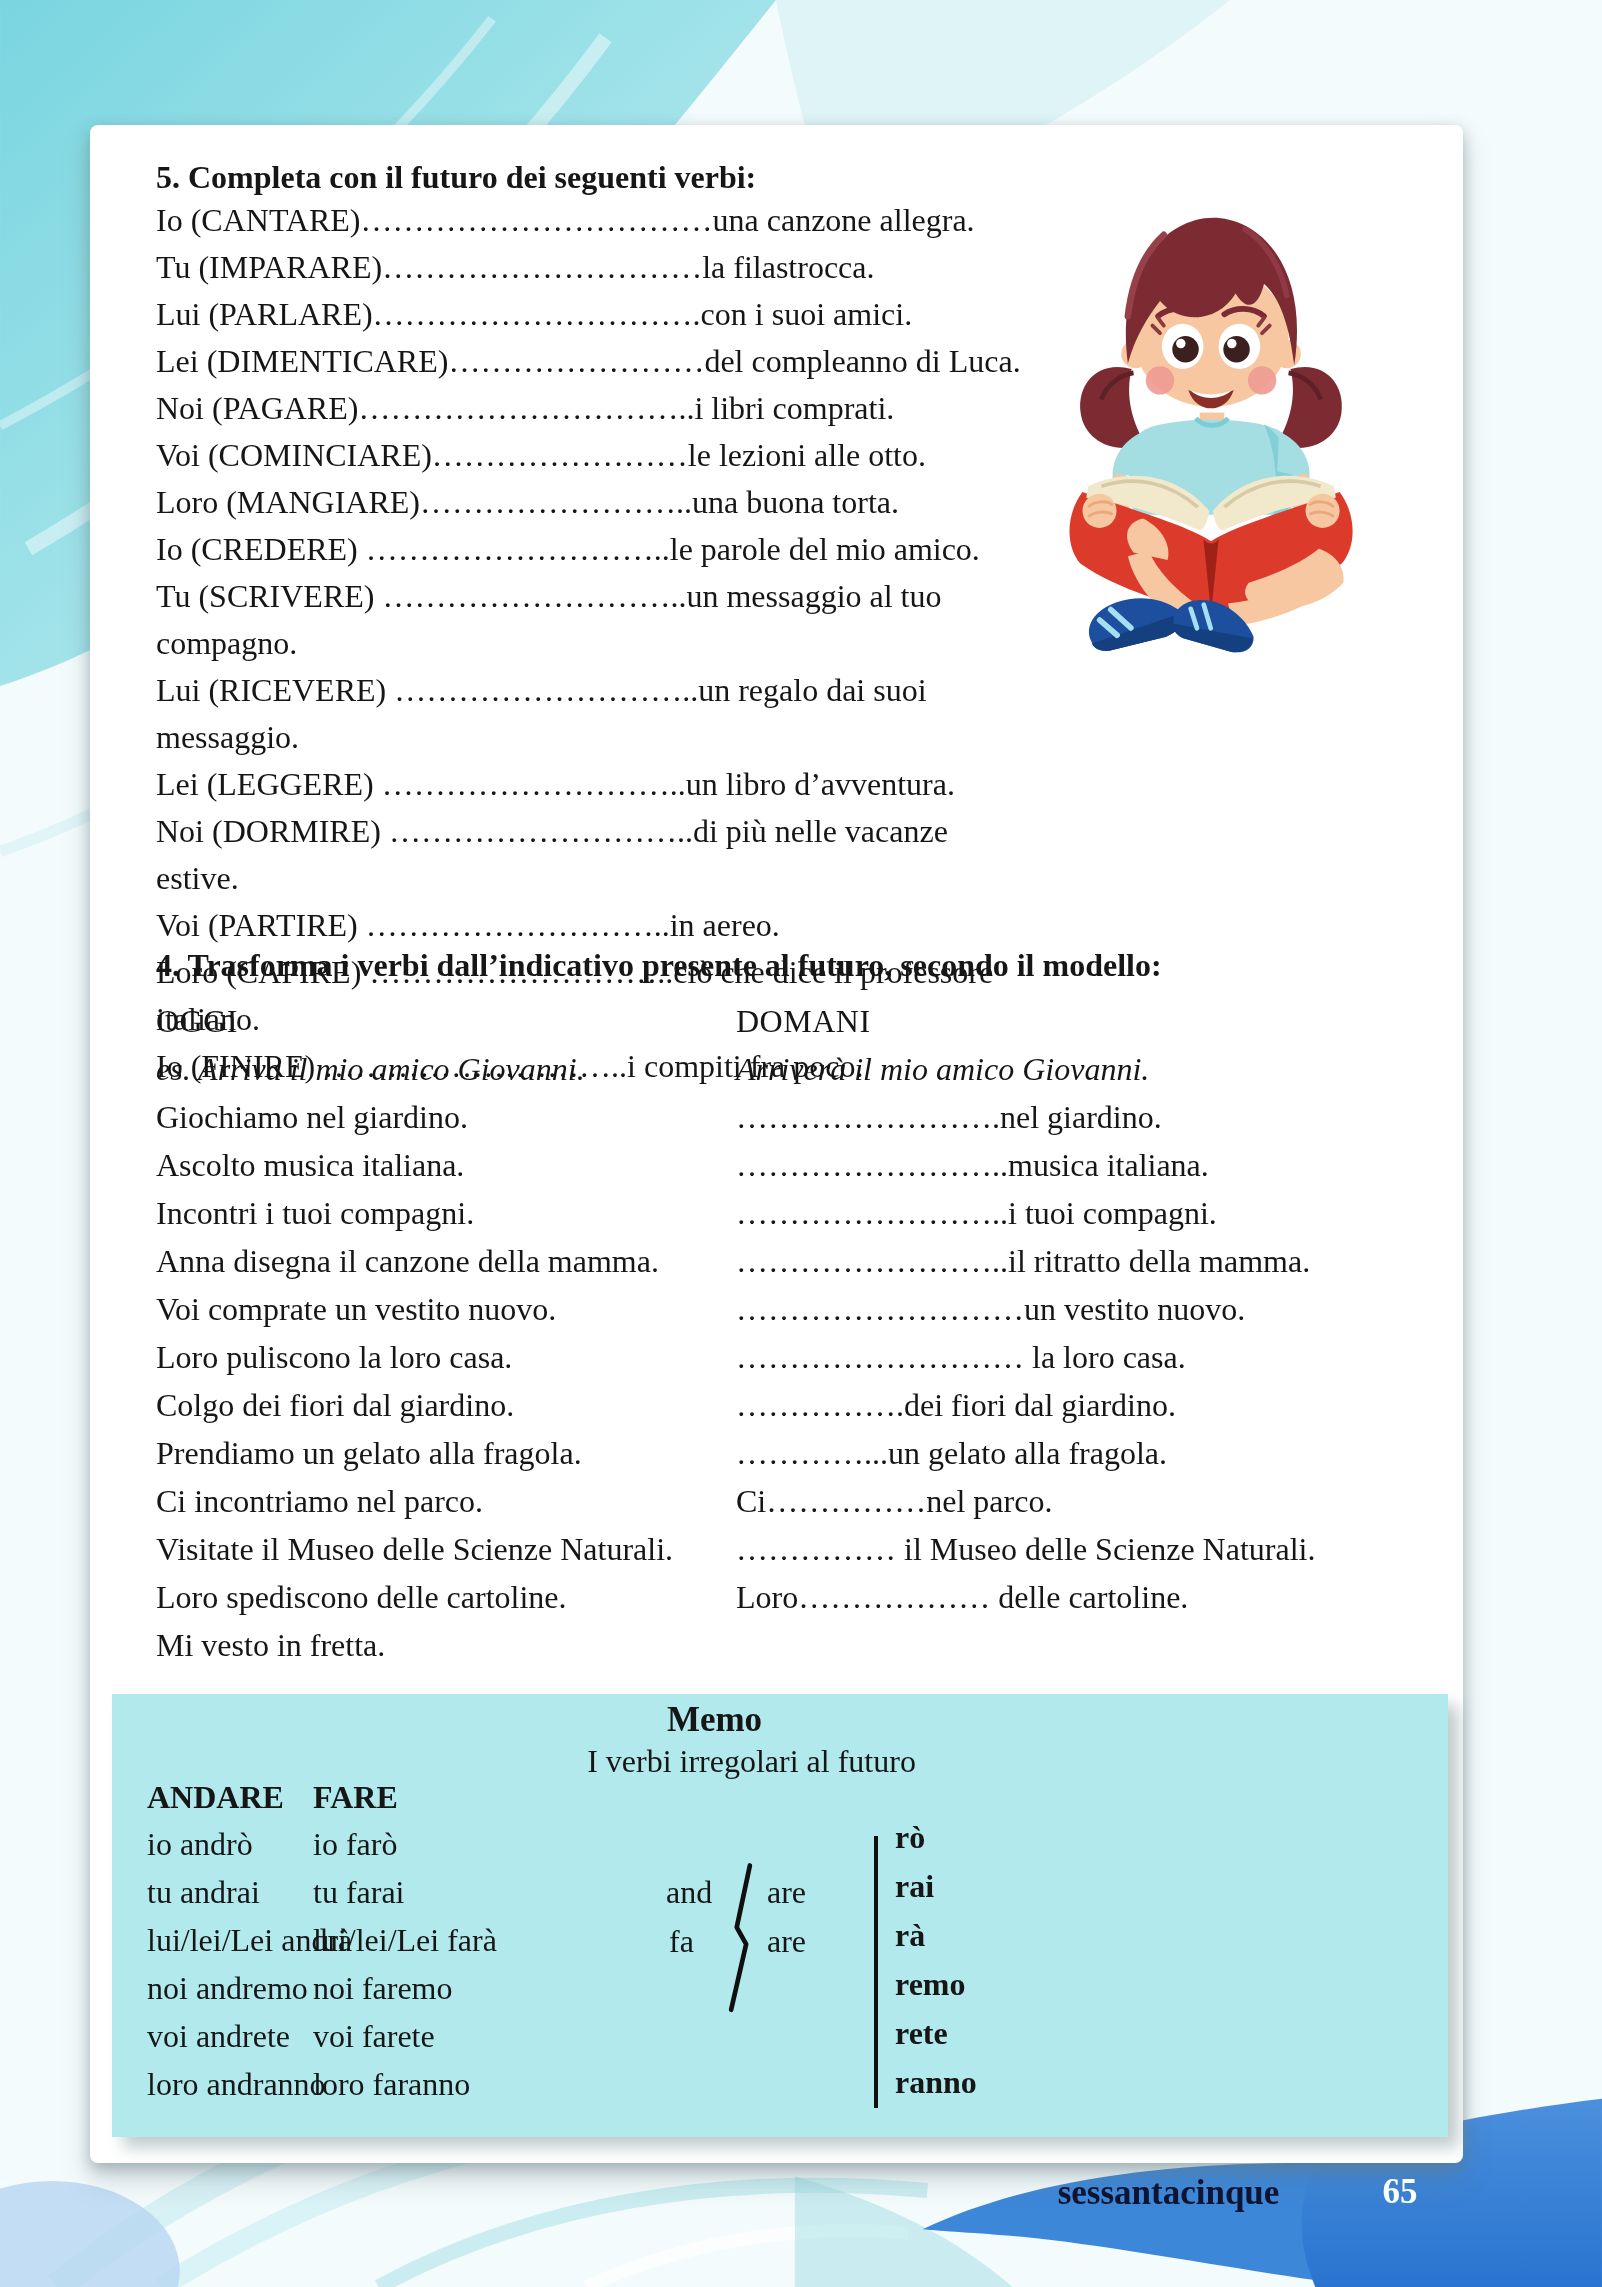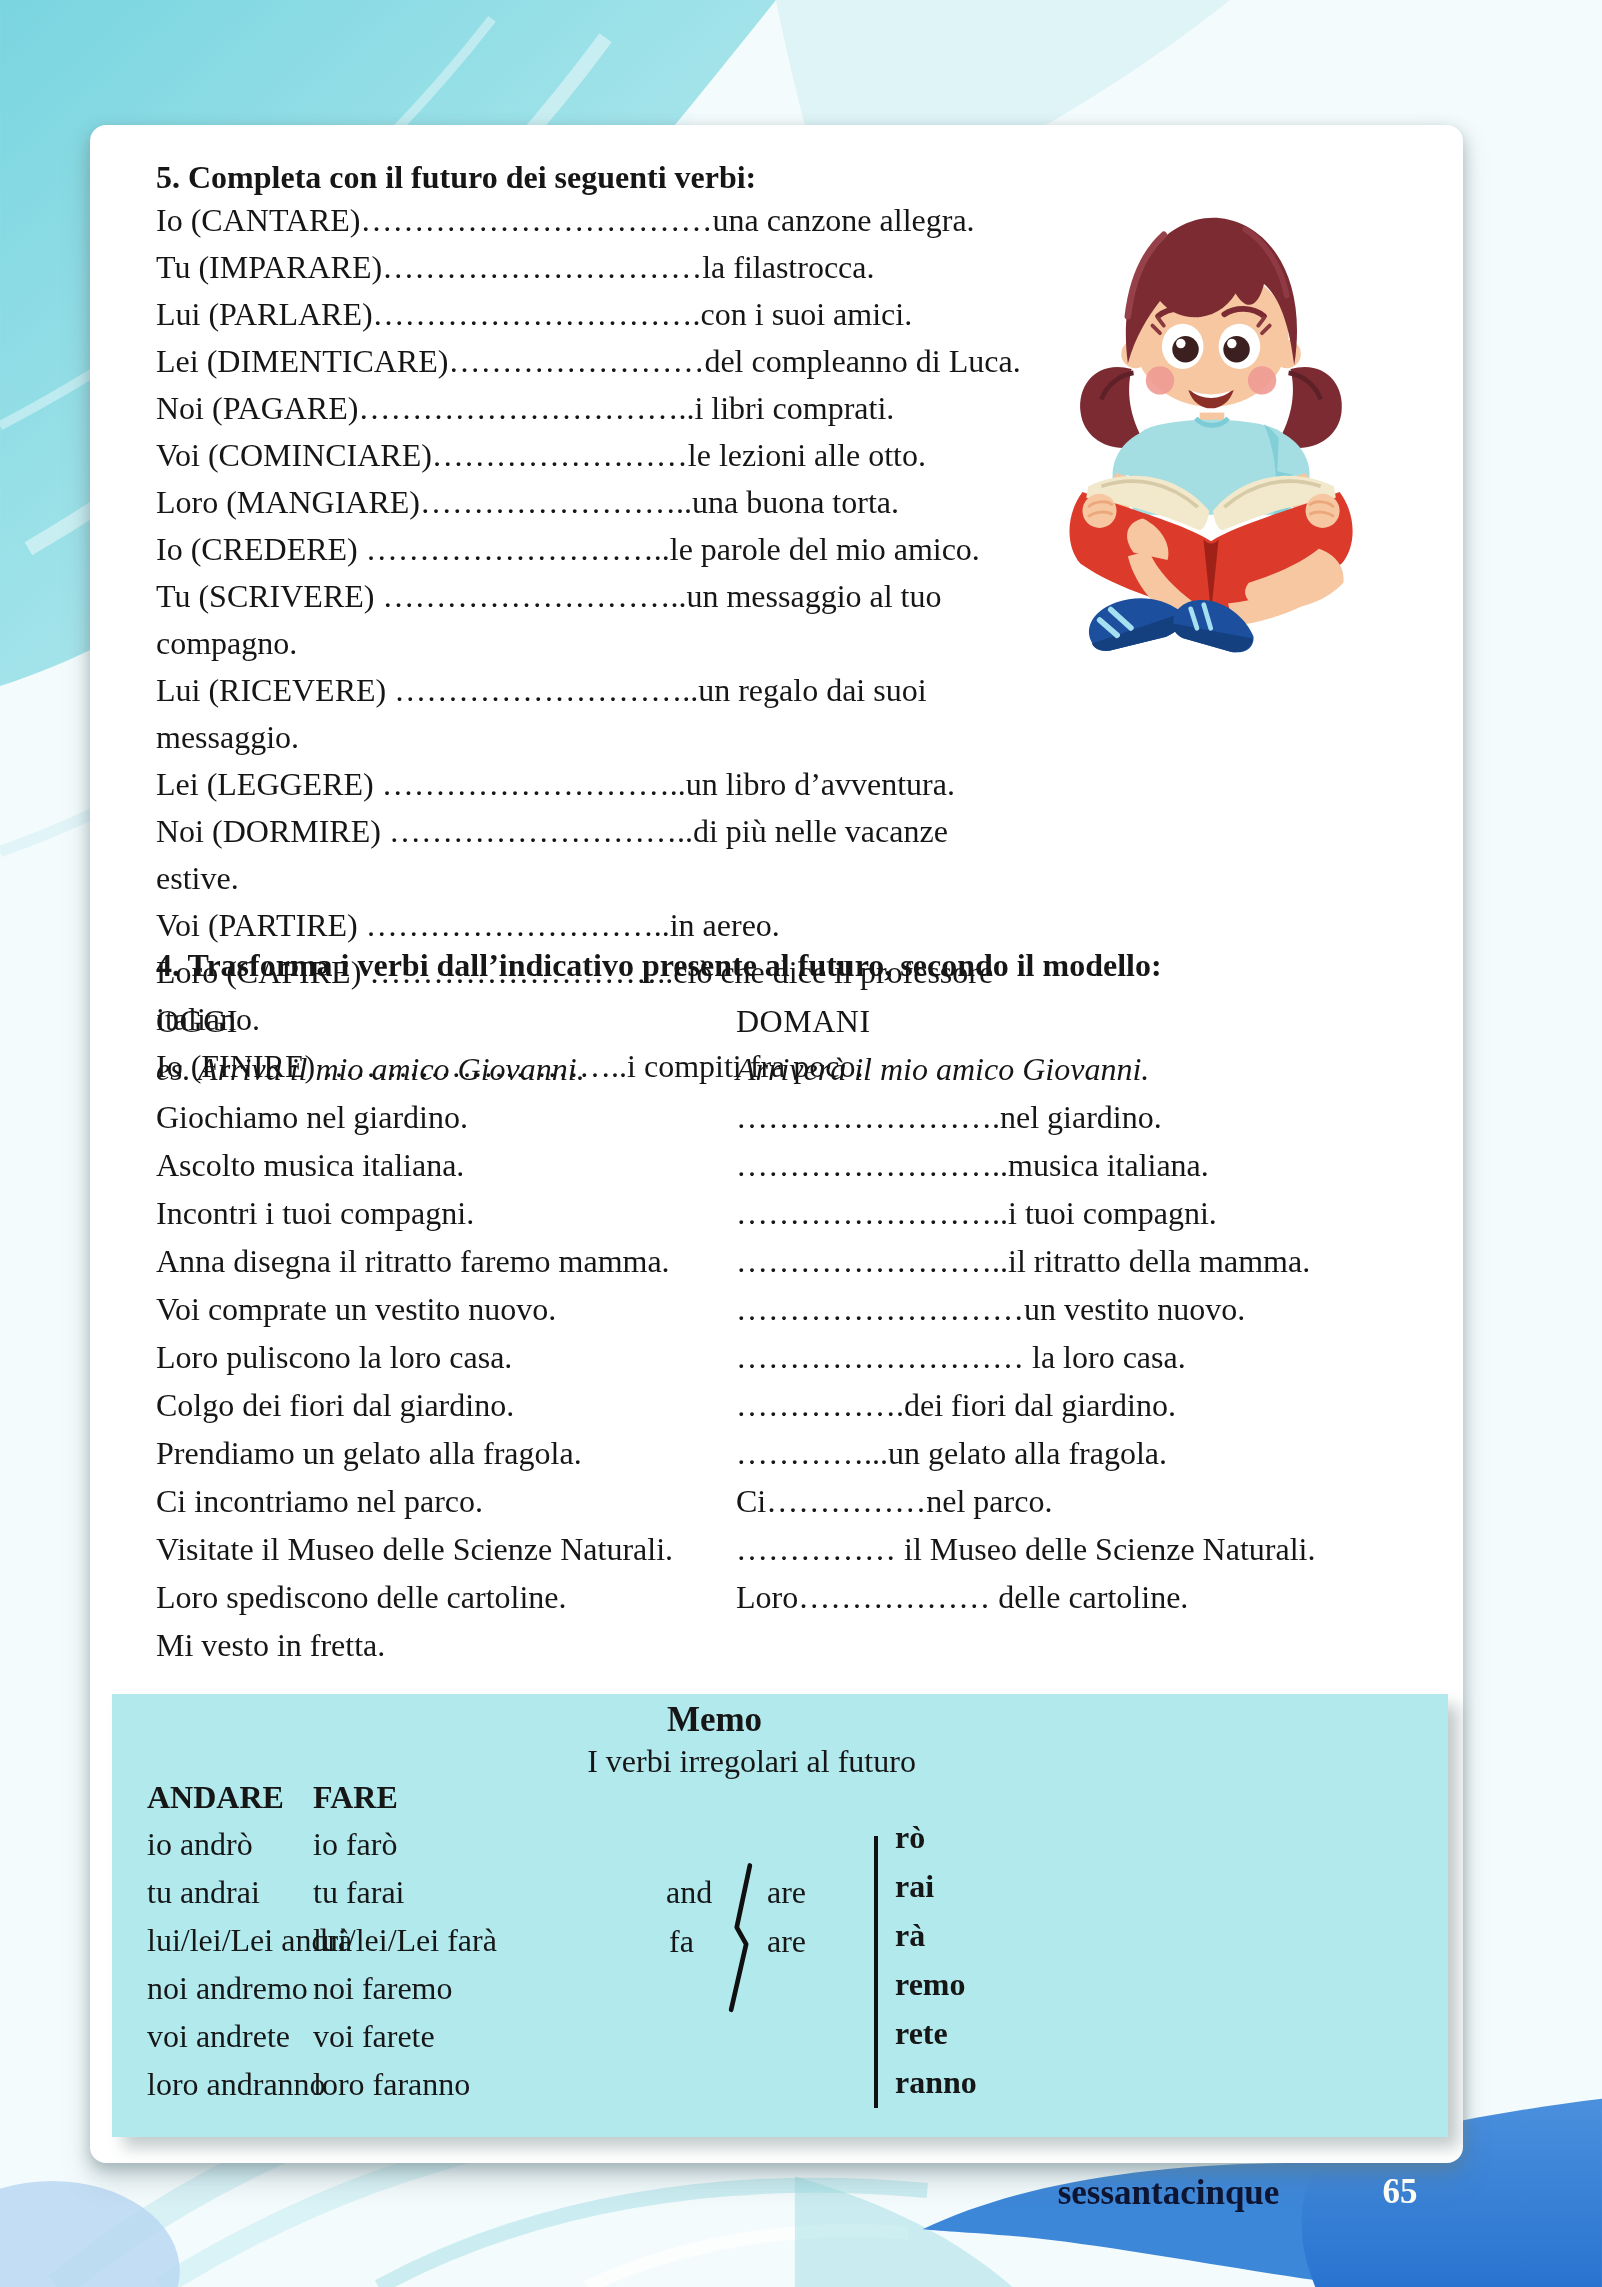--- a/index.html
+++ b/index.html
@@ -1,20 +1,20 @@
 <!DOCTYPE html>
 <html style="font-size:15px"><head>
 <meta charset="utf-8">
 <style>
   html,body{margin:0;padding:0;background:#dfeef0;}
   .page{position:relative;width:1602px;height:2287px;overflow:hidden;
         font-family:"Liberation Serif", serif;color:#161616;background:#f4fbfc;}
   .bg{position:absolute;inset:0;z-index:0;}
   .card{position:absolute;left:90px;top:125px;width:1373px;height:2038px;background:#ffffff;
-        border-radius:16px;z-index:2;
+        border-radius:8px;z-index:2;
         box-shadow:0 5.7px 15px rgba(100,125,130,.45),0 17px 28px rgba(100,125,130,.25);}
   .ex5-title{position:absolute;left:66px;top:34px;font-size:32px;font-weight:700;}
   .ex5-lines{position:absolute;left:66px;top:72px;width:880px;font-size:32px;line-height:47px;}
   .girl{position:absolute;left:932px;top:49px;width:397px;height:549px;}
   .ex6-title{position:absolute;left:66px;top:822px;font-size:32px;font-weight:700;}
   .ex6-grid{position:absolute;left:66px;top:872px;display:grid;grid-template-columns:580px 719px;
             font-size:32px;line-height:48px;}
   .ex6-grid .hdr{letter-spacing:0.5px;}
   .ex6-grid .ital{font-style:italic;}
   .memo{position:absolute;left:22px;top:1569px;width:1336px;height:443px;background:#b2e9ed;
@@ -175,21 +175,21 @@
 
         <div>Giochiamo nel giardino.</div>
         <div>…………………….nel giardino.</div>
 
         <div>Ascolto musica italiana.</div>
         <div>……………………..musica italiana.</div>
 
         <div>Incontri i tuoi compagni.</div>
         <div>……………………..i tuoi compagni.</div>
 
-        <div>Anna disegna il ritratto faremo mamma.</div>
+        <div>Anna disegna il canzone della mamma.</div>
         <div>……………………..il ritratto della mamma.</div>
 
         <div>Voi comprate un vestito nuovo.</div>
         <div>………………………un vestito nuovo.</div>
 
         <div>Loro puliscono la loro casa.</div>
         <div>……………………… la loro casa.</div>
 
         <div>Colgo dei fiori dal giardino.</div>
         <div>…………….dei fiori dal giardino.</div>

